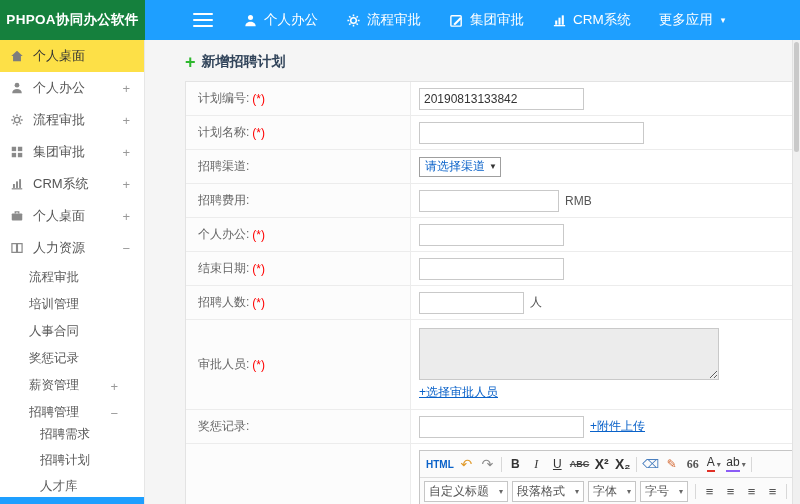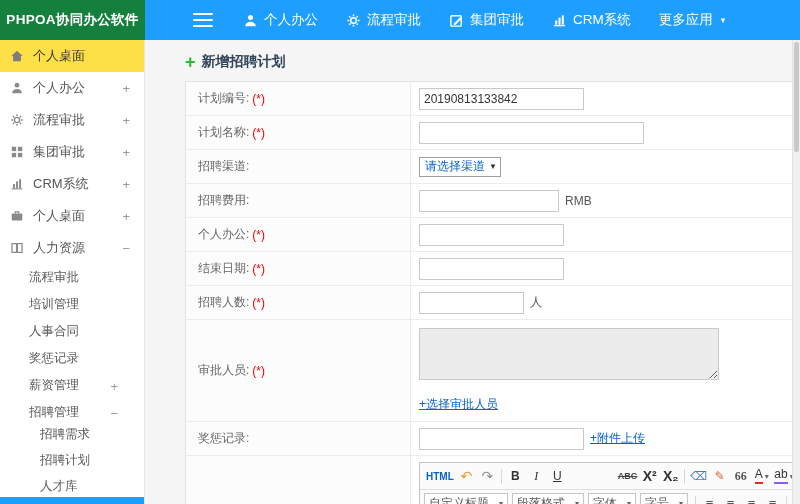--- a/index.html
+++ b/index.html
@@ -36,38 +36,38 @@
   .form{margin-left:40px;background:#fff;border:1px solid #e3e3e3;border-right:none;border-bottom:none;}
   .frow{display:flex;border-bottom:1px solid #ececec;background:#fff;}
   .flabel{flex:0 0 225px;display:flex;align-items:center;gap:3px;padding-left:12px;background:#fcfcfc;border-right:1px solid #ececec;font-size:12px;color:#666;min-height:33px;}
   .req{color:#f00;}
   .fvalue{flex:1;display:flex;align-items:center;gap:6px;padding:5px 8px;font-size:12px;color:#555;}
   .txt{height:22px;border:1px solid #c9c9c9;padding:0 4px;font-size:12px;color:#333;font-family:inherit;background:#fff;}
   .w165{width:165px}.w225{width:225px}.w145{width:145px}.w140{width:140px}.w105{width:105px}
   .sel{display:flex;align-items:center;height:20px;border:1px solid #9f9f9f;background:#fff;padding:0 3px 0 5px;cursor:pointer;}
   .sel-text{color:#0a62c9;font-size:12px;}
   .sel-arrow{font-size:8px;color:#333;margin-left:4px;}
-  .fcol{flex-direction:column;align-items:flex-start;gap:16px;padding:8px;}
+  .fcol{flex-direction:column;align-items:flex-start;gap:4px;padding:8px;}
   .ta{width:300px;height:52px;background:#ececec;border:1px solid #c9c9c9;font-family:inherit;}
   .link{color:#0a62c9;font-size:12px;text-decoration:underline;cursor:pointer;}
 
   
   .erow{min-height:78px;align-items:stretch;}
   .fvalue.ecol{align-items:flex-start;padding:6px 8px;}
   .editor{flex:1;border:1px solid #c6c6c6;background:#fbfbfb;}
   .tb{display:flex;align-items:center;padding:3px 4px;border-bottom:1px solid #ddd;flex-wrap:nowrap;overflow:hidden;}
   .tb2{border-bottom:none;}
   .tbtn{min-width:21px;height:20px;display:inline-flex;align-items:center;justify-content:center;padding:0 2px;font-size:12px;color:#333;cursor:pointer;border-radius:2px;}
   .tb-html{font-size:10px;font-weight:bold;color:#0a62c9;}
   .t-undo{color:#e09a2b;font-size:14px;}
   .t-redo{color:#8a8a8a;font-size:14px;}
   .t-b{font-weight:bold;}
   .t-i{font-style:italic;font-family:"Liberation Serif","DejaVu Serif",serif;}
   .t-u{text-decoration:underline;}
-  .t-strike{text-decoration:line-through;font-size:9px;font-weight:bold;color:#444;margin-left:48px;}
+  .t-strike{text-decoration:line-through;font-size:9px;font-weight:bold;color:#444;}
   .t-sup,.t-sub{font-size:14px;font-weight:bold;}
   .t-eraser{color:#4a7fbf;}
   .t-brush{color:#d2622a;}
   .t-quote{font-family:"Liberation Serif","DejaVu Serif",serif;font-weight:bold;color:#555;}
   .t-A>span:first-child{border-bottom:2px solid #e03026;line-height:1.1;}
   .t-ab>span:first-child{border-bottom:2px solid #8b5cf6;line-height:1.1;text-align:right;}
   .caret{font-size:8px;color:#666;margin-left:2px;}
   .tsep{width:1px;height:15px;background:#d8d8d8;margin:0 3px;}
   .tb-select{display:inline-flex;align-items:center;height:21px;border:1px solid #c6c6c6;background:#fff;padding:0 4px;margin-right:4px;font-size:12px;color:#555;cursor:pointer;gap:8px;white-space:nowrap;}
   .t-align{color:#555;font-size:13px;}

